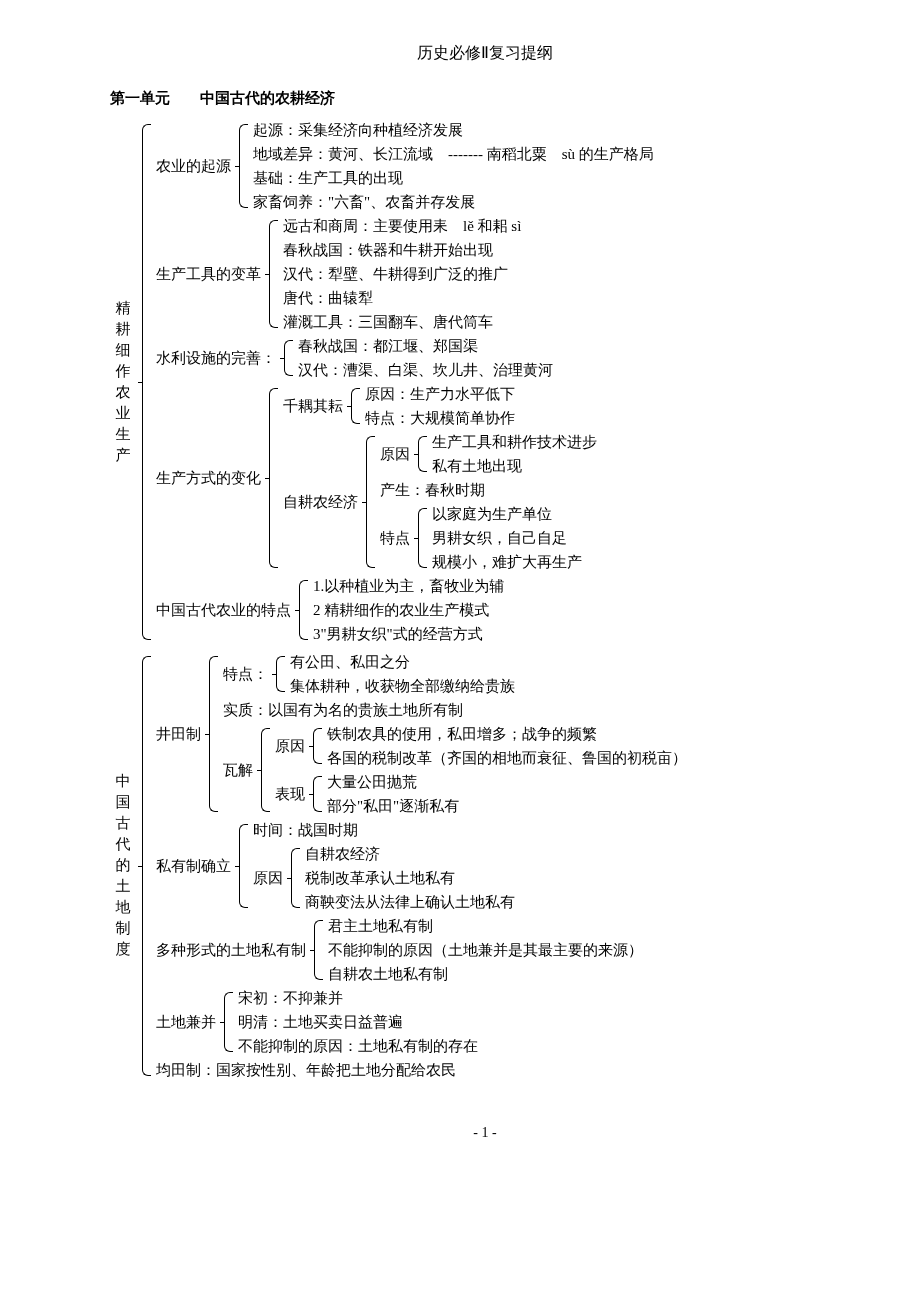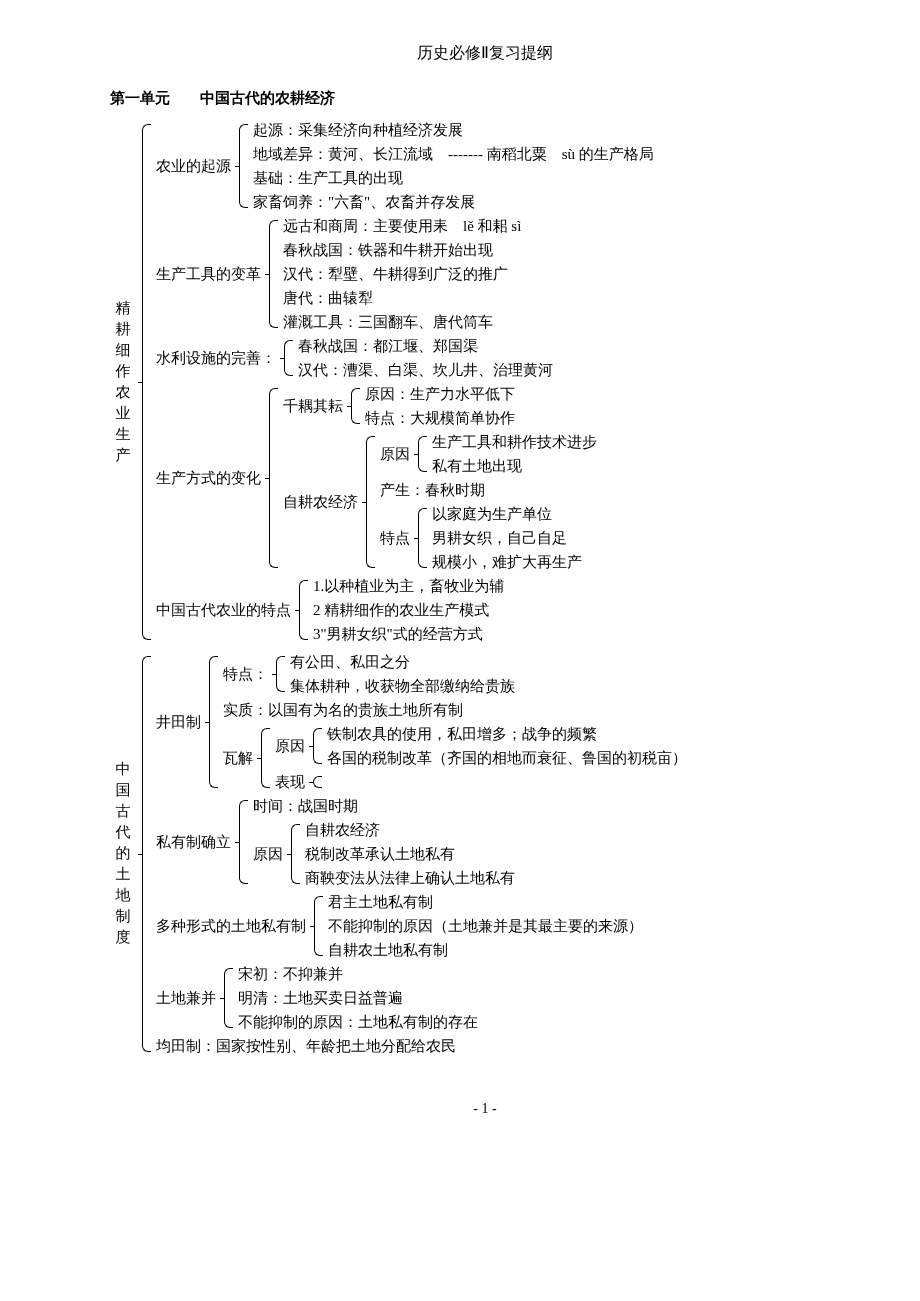--- a/index.html
+++ b/index.html
@@ -232,20 +232,24 @@
               <div class="label">原因</div>
               <div class="brace"></div>
               <div class="content">
                 <div class="leaf">铁制农具的使用，私田增多；战争的频繁</div>
                 <div class="leaf">各国的税制改革（齐国的相地而衰征、鲁国的初税亩）</div>
               </div>
             </div>
             <div class="row-tall">
               <div class="label">表现</div>
               <div class="brace"></div>
+              <div class="content">
+                <div class="leaf">大量公田抛荒</div>
+                <div class="leaf">部分"私田"逐渐私有</div>
+              </div>
             </div>
           </div>
         </div>
       </div>
     </div>
 
     <div class="row-tall">
       <div class="label">私有制确立</div>
       <div class="brace"></div>
       <div class="content">

